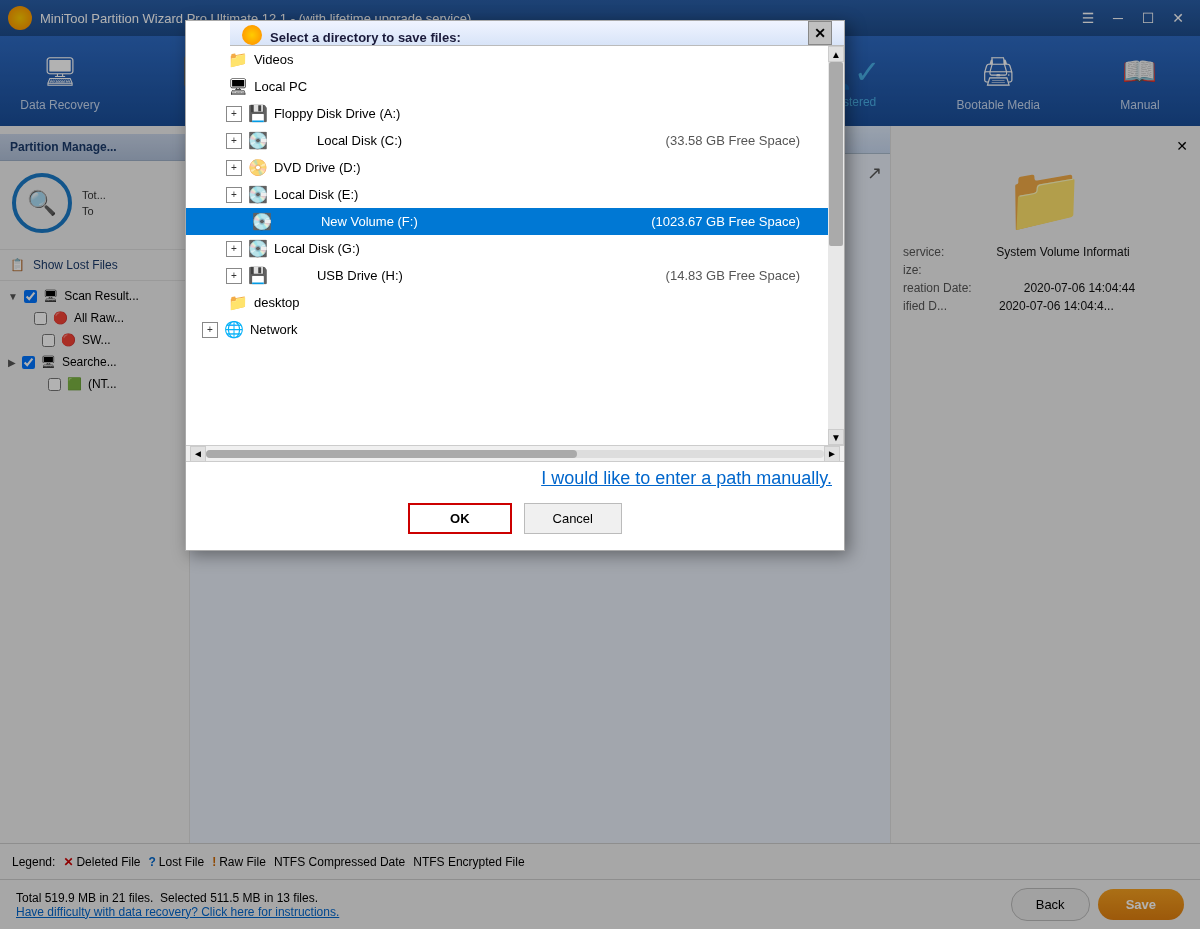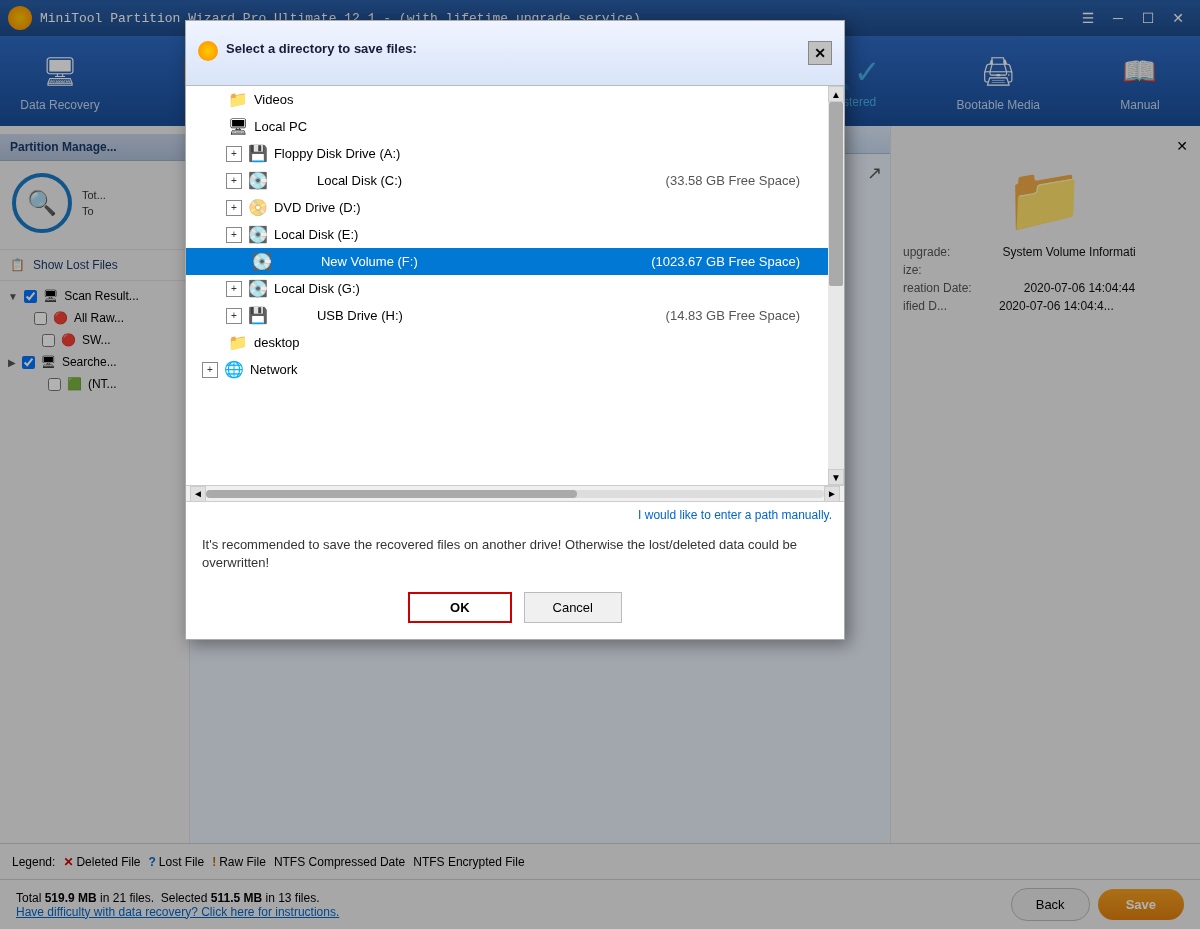--- a/index.html
+++ b/index.html
@@ -14,21 +14,21 @@
       padding: 0 8px;
       color: white;
     }
     .titlebar-logo {
       width: 24px; height: 24px;
       background: radial-gradient(circle, #ffcc00, #ff8800);
       border-radius: 50%;
       margin-right: 8px;
       flex-shrink: 0;
     }
-    .titlebar-title { font-size: 13px; color: white; flex: 1; font-family: Liberation Mono, monospace; }
+    .titlebar-title { font-size: 13px; color: white; flex: 1; }
     .titlebar-controls { display: flex; gap: 2px; }
     .titlebar-btn {
       width: 28px; height: 28px;
       background: transparent;
       border: none;
       color: white;
       cursor: pointer;
       display: flex; align-items: center; justify-content: center;
       font-size: 14px;
     }
@@ -134,21 +134,21 @@
     .bottombar {
       height: 50px;
       background: #f0f0f0;
       border-top: 1px solid #ccc;
       display: flex;
       align-items: center;
       padding: 0 16px;
       gap: 8px;
     }
     .bottombar-info { flex: 1; font-size: 12px; }
-    .bottombar-info strong { font-weight: bold; }
+    .bottombar-info strong { font-weight: normal; }
     .bottombar-link { color: #0066cc; text-decoration: underline; cursor: pointer; font-size: 12px; display: block; }
     .btn-back {
       background: #e8e8e8;
       border: 1px solid #bbb;
       border-radius: 16px;
       padding: 8px 24px;
       cursor: pointer;
       font-size: 13px;
     }
     .btn-save {
@@ -179,25 +179,26 @@
     .dialog {
       background: white;
       border: 1px solid #aaa;
       box-shadow: 4px 4px 16px rgba(0,0,0,0.4);
       width: 660px;
       display: flex;
       flex-direction: column;
     }
     .dialog-titlebar {
       background: linear-gradient(180deg, #f0f4ff 0%, #d8e4f8 100%);
-      padding: 20px 12px;
-      display: flex;
-      align-items: flex-start;
+      padding: 0 12px;
+      display: flex;
+      align-items: flex-end;
       border-bottom: 1px solid #bbb;
       gap: 8px;
+      margin-left: 44px;
     }
     .dialog-title-icon {
       width: 20px; height: 20px;
       background: radial-gradient(circle, #ffcc00, #ff8800);
       border-radius: 50%;
     }
     .dialog-title-text { flex: 1; font-weight: bold; font-size: 13px; color: #1a1a3a; }
     .dialog-close {
       width: 24px; height: 24px;
       background: #c0c0c0;
@@ -279,22 +280,23 @@
     }
     .scrollbar-v-btn { height: 16px; background: #e0e0e0; border: 1px solid #ccc; display: flex; align-items: center; justify-content: center; font-size: 10px; cursor: pointer; }
     .scrollbar-v-track { flex: 1; position: relative; background: #e8e8e8; }
     .scrollbar-v-thumb { position: absolute; top: 0; left: 1px; right: 1px; height: 50%; background: #aaa; border-radius: 2px; }
 
     
     .manual-link {
       text-align: right;
       padding: 6px 12px;
       color: #0066cc;
-      cursor: pointer;
-      font-size: 12px;
+      text-decoration: underline;
+      cursor: pointer;
+      font-size: 18px;
     }
 
     
     .warning-text {
       padding: 8px 16px 12px;
       font-size: 13px;
       color: #333;
       line-height: 1.4;
     }
 
@@ -467,21 +469,21 @@
       <div style="display:flex;justify-content:flex-end;">
         <button style="background:transparent;border:none;cursor:pointer;font-size:14px;">✕</button>
       </div>
 
       <div style="display:flex;justify-content:center;margin:8px 0;">
         <div style="font-size:64px;color:#d4a020;">📁</div>
       </div>
 
       <div class="file-info">
         <div class="file-info-row">
-          <span class="file-info-label">upgrade:</span>
+          <span class="file-info-label">service:</span>
           <span class="file-info-value">System Volume Informati</span>
         </div>
         <div class="file-info-row">
           <span class="file-info-label">ize:</span>
           <span class="file-info-value"></span>
         </div>
         <div class="file-info-row">
           <span class="file-info-label">reation Date:</span>
           <span class="file-info-value">2020-07-06 14:04:44</span>
         </div>
@@ -625,20 +627,19 @@
       <div class="scrollbar-track-h">
         <div class="scrollbar-thumb-h"></div>
       </div>
       <div style="width:16px;height:16px;background:#e0e0e0;border:1px solid #ccc;display:flex;align-items:center;justify-content:center;font-size:10px;cursor:pointer;">►</div>
     </div>
 
     <div class="manual-link">
       <span>I would like to enter a path manually.</span>
     </div>
 
-    <div class="warning-text">It's recommended to save the recovered files on another drive! Otherwise the lost/deleted data could be overwritten!</div>
 
     <div class="dialog-buttons">
       <button class="btn-ok">OK</button>
       <button class="btn-cancel">Cancel</button>
     </div>
   </div>
 </div>
 
 </body></html>

